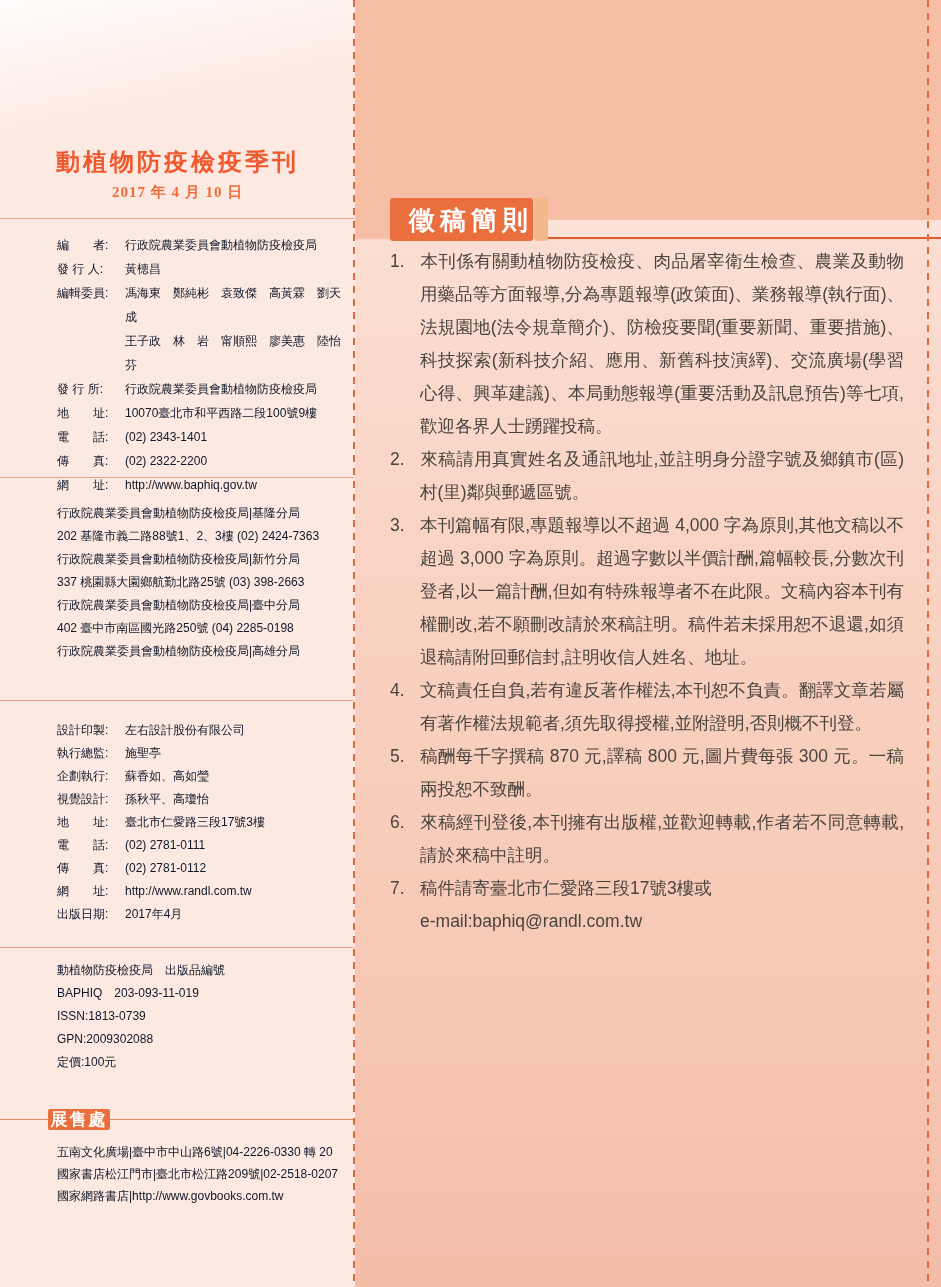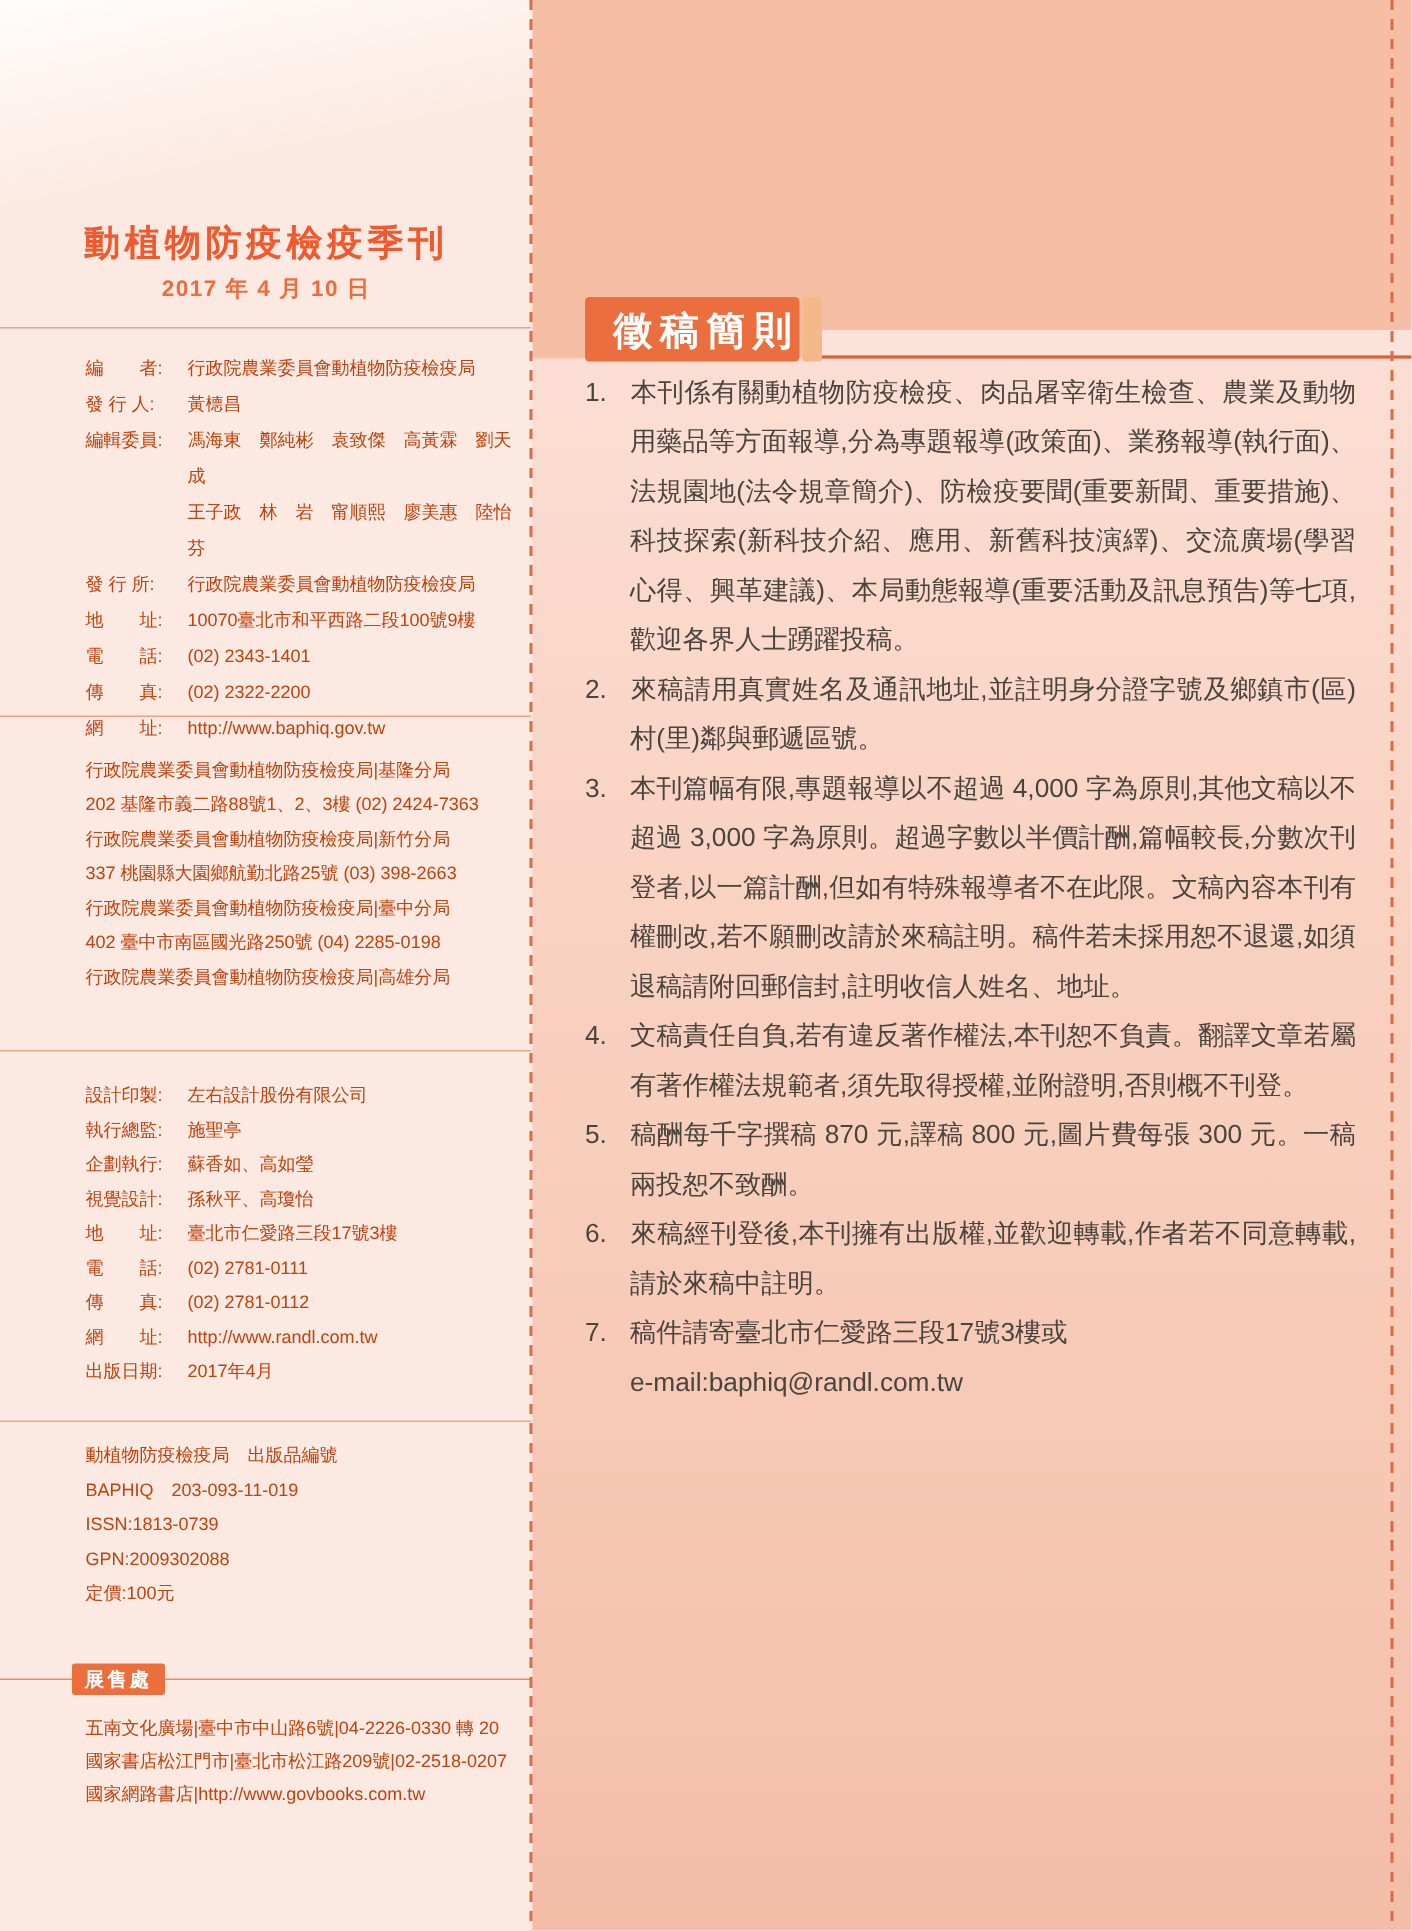--- a/index.html
+++ b/index.html
@@ -9,35 +9,35 @@
     font-family:"Liberation Sans", sans-serif;
     background:#fce9e1;
   }
   
   .left-col { position:absolute; top:0; left:0; width:355px; height:100%; background:#fce9e1; }
   .corner-light { position:absolute; top:0; left:0; width:355px; height:230px;
     background:linear-gradient(168deg, rgba(255,255,255,0.9) 0%, rgba(255,255,255,0) 48%); }
   .journal-title { position:absolute; top:146px; left:0; width:355px; text-align:center;
     color:#f0592e; font-size:24px; font-weight:bold; letter-spacing:3px; }
   .journal-date { position:absolute; top:183px; left:0; width:355px; text-align:center;
-    color:#ef6c3a; font-size:15px; font-weight:bold; letter-spacing:1px; }
+    color:#ef6c3a; font-size:15px; font-weight:bold; letter-spacing:1px;font-family:Liberation Serif, serif; }
   .rule { position:absolute; left:0; width:354px; height:1px; background:#f0a187; }
   .r1 { top:218px; } .r2 { top:477px; } .r3 { top:700px; } .r4 { top:947px; }
-  .textblock { position:absolute; left:57px; right:6px; color:#c2410c; font-size:12px; }
+  .textblock { position:absolute; left:57px; right:6px; color:#0f172a; font-size:12px; }
   .colophon   { top:233px; line-height:24px; }
   .branches   { top:502px; line-height:23px; }
   .production { top:719px; line-height:23px; }
   .publication{ top:959px; line-height:23px; }
   .sales      { top:1141px; line-height:22px; }
   .row { display:flex; }
   .lab { flex:none; width:68px; white-space:pre; }
   .val { flex:1; }
   .sales-line-h { position:absolute; top:1119px; left:0; width:354px; height:1px; background:#e98a63; }
   .sales-badge { position:absolute; top:1109px; left:48px; width:62px; height:21px;
-    background:#ea6f3c; color:#fff; font-size:13px; font-weight:bold; text-align:center;
+    background:#ea6f3c; color:#fff; font-size:17px; font-weight:bold; text-align:center;
     line-height:21px; border-radius:2px; letter-spacing:2px; z-index:2; }
   
   .dash-v { position:absolute; top:0; bottom:0; width:2px; z-index:5;
     background-image:repeating-linear-gradient(180deg, #dd6a42 0 7px, transparent 7px 13px); }
   .dash-left { left:353px; } .dash-right { left:927px; }
   
   .right-col { position:absolute; top:0; left:355px; width:586px; height:100%;
     background:linear-gradient(180deg, #f6bea5 0px, #f6bea5 238px, #fbded3 240px,
       #f9d2c2 46%, #f6c7b3 80%, #f3bda8 100%); }
   .gl-badge { position:absolute; left:35px; top:198px; width:143px; height:43px;

